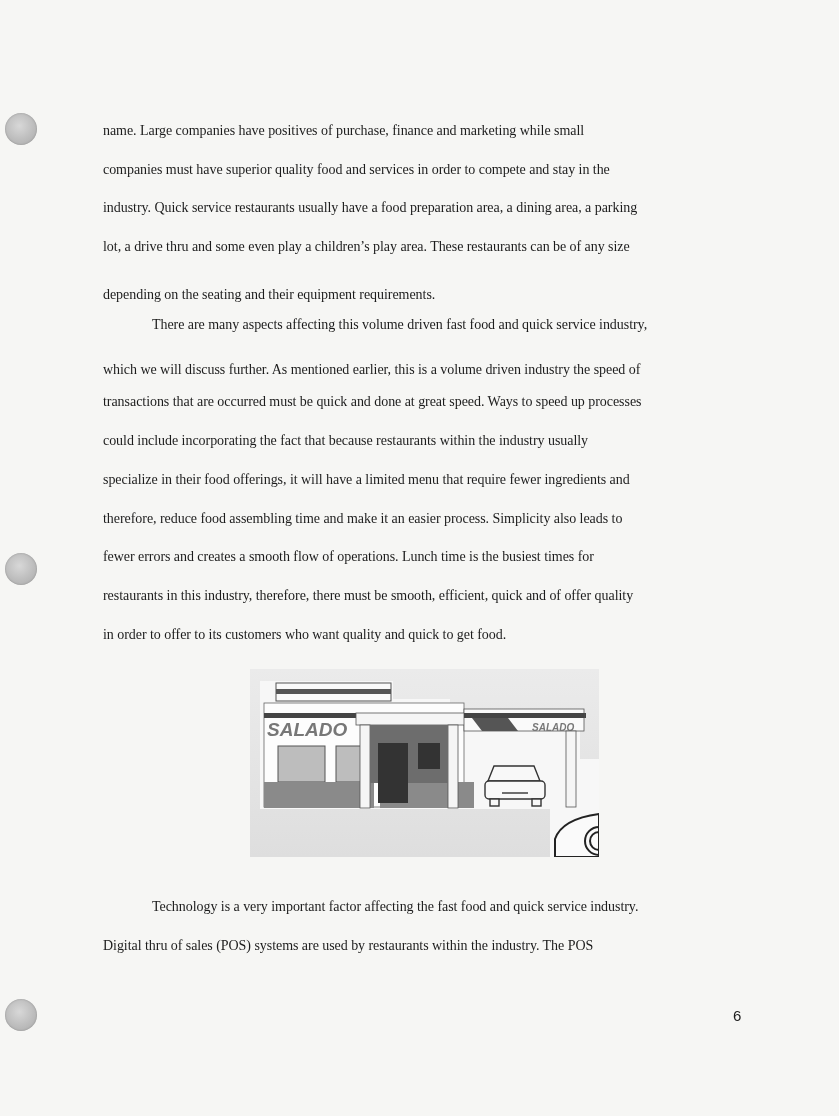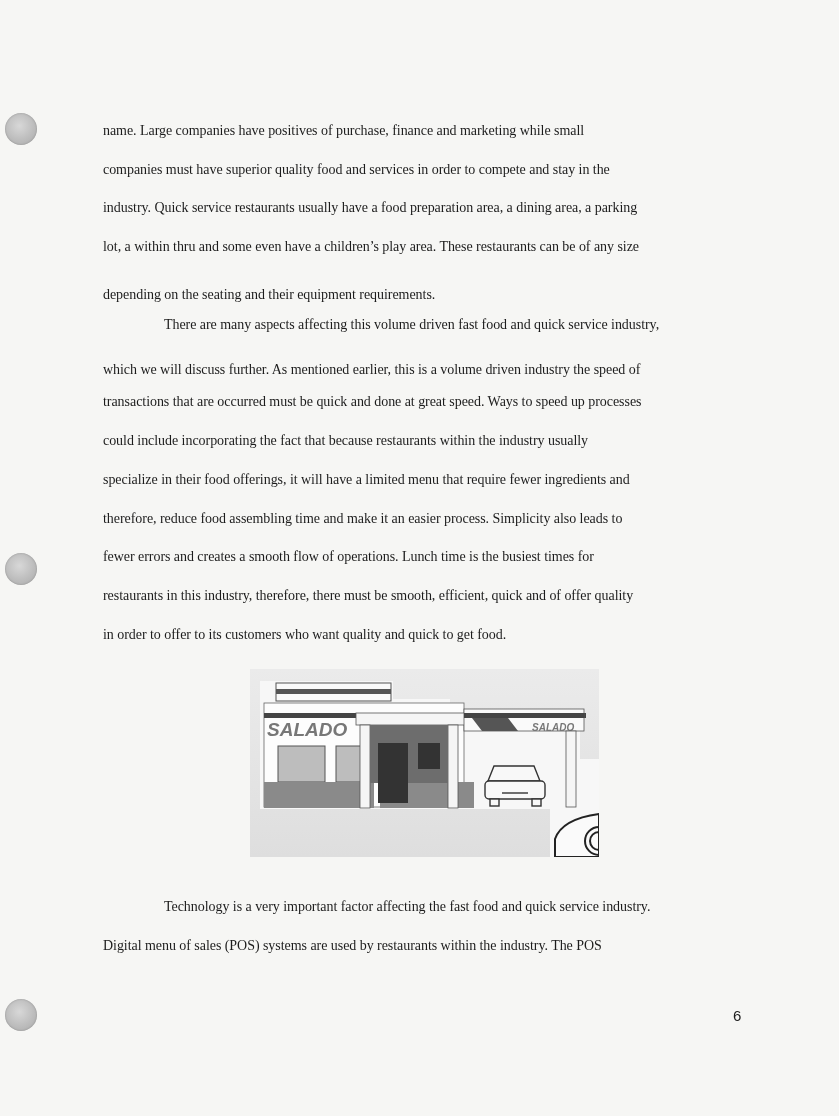--- a/index.html
+++ b/index.html
@@ -12,21 +12,21 @@
     .hole {
       position: absolute; width: 32px; height: 32px; border-radius: 50%;
       background: radial-gradient(circle at 45% 40%, #d8d8d8 0%, #bdbdbd 55%, #a9a9a9 100%);
       box-shadow: inset 0 0 2px rgba(0,0,0,0.25);
     }
     .text-line {
       position: absolute; left: 103px;
       font-size: 14px; line-height: 18px; white-space: nowrap;
       letter-spacing: -0.05px;
     }
-    .indent { left: 164px; text-align: right; }
+    .indent { left: 152px; text-align: right; }
     .figure {
       position: absolute; left: 250px; top: 669px; width: 349px; height: 188px;
       background: linear-gradient(180deg,#ebebeb,#dedede);
       overflow: hidden;
       font-style: italic;
     }
     .page-number {
       position: absolute; left: 733px; top: 1007px;
       font-family: "Liberation Sans", sans-serif; font-size: 15px;
     }
@@ -35,21 +35,21 @@
 <body>
 
 <div class="hole" style="left:5px; top:113px;"></div>
 <div class="hole" style="left:5px; top:553px;"></div>
 <div class="hole" style="left:5px; top:999px;"></div>
 
 <div>
   <div class="text-line" style="top:122px">name. Large companies have positives of purchase, finance and marketing while small</div>
   <div class="text-line" style="top:161px">companies must have superior quality food and services in order to compete and stay in the</div>
   <div class="text-line" style="top:199px">industry. Quick service restaurants usually have a food preparation area, a dining area, a parking</div>
-  <div class="text-line" style="top:238px">lot, a within thru and some even have a children’s play area. These restaurants can be of any size</div>
+  <div class="text-line" style="top:238px">lot, a drive thru and some even play a children’s play area. These restaurants can be of any size</div>
   <div class="text-line" style="top:286px">depending on the seating and their equipment requirements.</div>
 </div>
 
 <div>
   <div class="text-line indent" style="top:316px">There are many aspects affecting this volume driven fast food and quick service industry,</div>
   <div class="text-line" style="top:361px">which we will discuss further. As mentioned earlier, this is a volume driven industry the speed of</div>
   <div class="text-line" style="top:393px">transactions that are occurred must be quick and done at great speed. Ways to speed up processes</div>
   <div class="text-line" style="top:432px">could include incorporating the fact that because restaurants within the industry usually</div>
   <div class="text-line" style="top:471px">specialize in their food offerings, it will have a limited menu that require fewer ingredients and</div>
   <div class="text-line" style="top:510px">therefore, reduce food assembling time and make it an easier process. Simplicity also leads to</div>
@@ -101,16 +101,16 @@
     <g stroke="#222" stroke-width="2" fill="#fafafa">
       <path d="M305 170 Q312 150 349 145 L349 188 L305 188 Z"></path>
       <circle cx="349" cy="172" r="14" fill="none"></circle>
       <circle cx="349" cy="172" r="9" fill="none"></circle>
     </g>
   </svg>
 </div>
 
 <div>
   <div class="text-line indent" style="top:898px">Technology is a very important factor affecting the fast food and quick service industry.</div>
-  <div class="text-line" style="top:937px">Digital menu of sales (POS) systems are used by restaurants within the industry. The POS</div>
+  <div class="text-line" style="top:937px">Digital thru of sales (POS) systems are used by restaurants within the industry. The POS</div>
 </div>
 
 <div class="page-number">6</div>
 
 </body></html>

